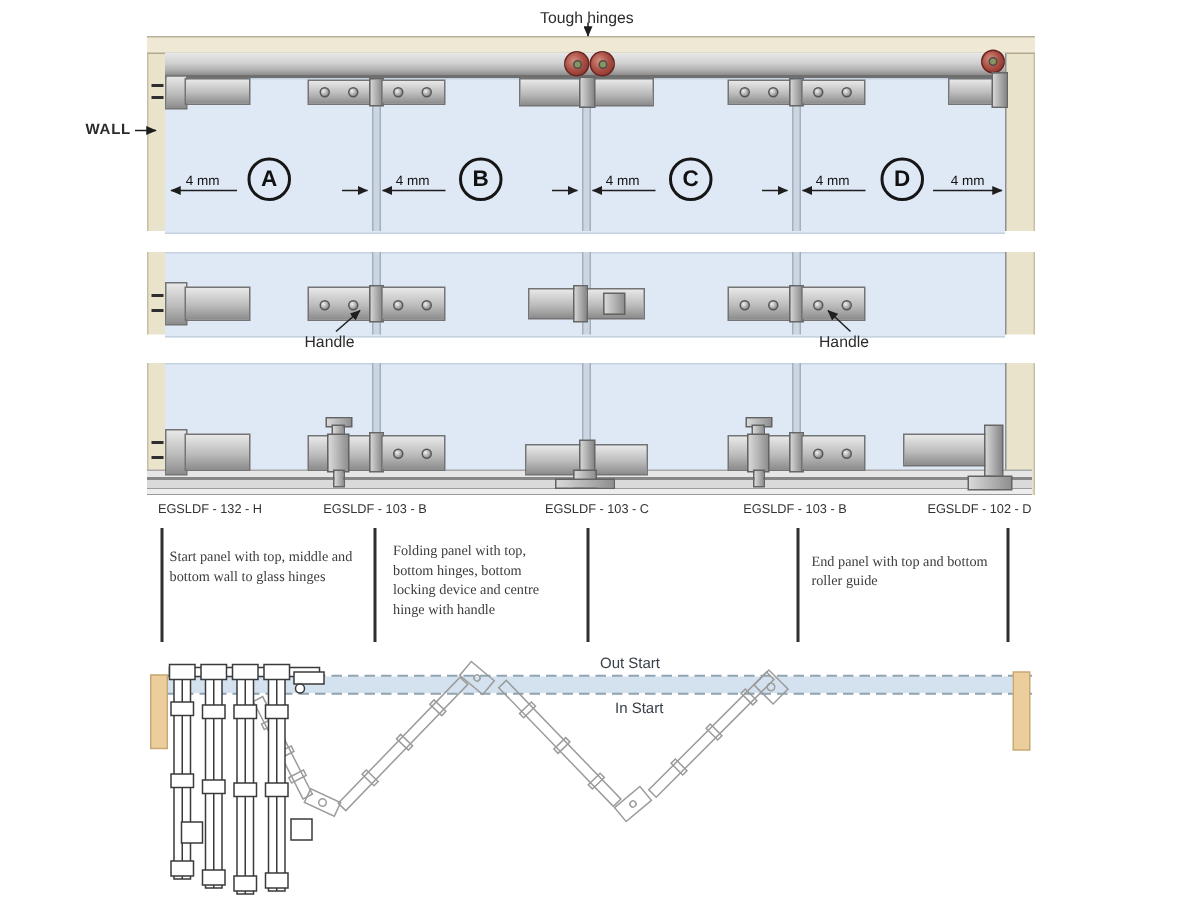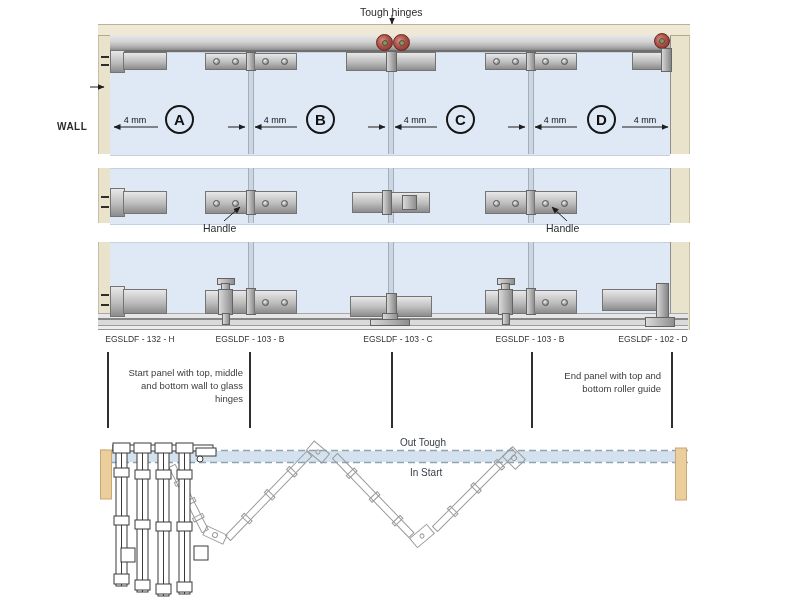--- a/index.html
+++ b/index.html
@@ -22,26 +22,26 @@
   .screw{position:absolute;width:5px;height:5px;border-radius:50%;
          background:radial-gradient(circle at 35% 35%,#f2f2f2,#6d6d6d);border:1px solid #565656;}
   .roller{border-radius:50%;background:radial-gradient(circle at 38% 38%,#d49183 0%,#ad5146 45%,#7c2c25 100%);
           border:1px solid #692420;}
   .roller::after{content:"";position:absolute;left:50%;top:50%;width:4px;height:4px;margin:-3px 0 0 -3px;
           border-radius:50%;background:#89955f;border:1px solid #4d4d4d;}
   .wmark{height:2px;background:#2e2e2e;width:8px;}
   .lockpart{background:linear-gradient(90deg,#d9d9d9,#8f8f8f);border:1px solid #636363;}
   
   .lbl{font-size:10.5px;color:#2b2b2b;white-space:nowrap;}
-  .wall-lbl{font-size:10px;font-weight:bold;letter-spacing:.5px;color:#2b2b2b;margin-top:40px;}
+  .wall-lbl{font-size:10px;font-weight:bold;letter-spacing:.5px;color:#2b2b2b;}
   .dim-text{font-size:9px;color:#111;width:34px;text-align:center;white-space:nowrap;}
   .circle-letter{width:25px;height:25px;border:2px solid #161616;border-radius:50%;text-align:center;
                  line-height:25px;font-weight:bold;font-size:15px;color:#111;background:transparent;}
   .part-code{font-size:8.5px;color:#333;transform:translateX(-50%);white-space:nowrap;}
-  .desc{font-size:9.5px;color:#3c3c3c;text-align:right;line-height:1.38;}
+  .desc{font-size:9.5px;color:#3c3c3c;text-align:left;line-height:1.38;font-family:Liberation Serif, serif;}
   .vdiv{width:2px;background:#2f2f2f;}
   .side-lbl{font-size:10px;color:#394049;white-space:nowrap;}
   svg{display:block;}
 </style>
 </head>
 <body>
 
 <div class="stage">
 
   <div class="abs wall-l" style="left:98px;top:30px;width:12px;height:124px;"></div>
@@ -186,20 +186,21 @@
   <div class="abs part-code" style="left:398px;top:334px;">EGSLDF - 103 - C</div>
   <div class="abs part-code" style="left:530px;top:334px;">EGSLDF - 103 - B</div>
   <div class="abs part-code" style="left:653px;top:334px;">EGSLDF - 102 - D</div>
 
   <div class="abs vdiv" style="left:107px;top:352px;height:76px;"></div>
   <div class="abs vdiv" style="left:249px;top:352px;height:76px;"></div>
   <div class="abs vdiv" style="left:391px;top:352px;height:76px;"></div>
   <div class="abs vdiv" style="left:531px;top:352px;height:76px;"></div>
   <div class="abs vdiv" style="left:671px;top:352px;height:76px;"></div>
   <div class="abs desc" style="left:113px;top:366px;width:130px;">Start panel with top, middle and bottom wall to glass hinges</div>
+  <div class="abs desc" style="left:262px;top:362px;width:116px;">Folding panel with top, bottom hinges, bottom locking device and centre hinge with handle</div>
   <div class="abs desc" style="left:541px;top:369px;width:120px;">End panel with top and bottom roller guide</div>
 
   <div class="abs lbl" style="left:360px;top:6px;">Tough hinges</div>
   <div class="abs wall-lbl" style="left:57px;top:81px;">WALL</div>
 
   <svg class="abs" style="left:0;top:436px;" width="800" height="170" viewBox="0 0 800 170">
     <rect x="112" y="15" width="563" height="11" fill="#d3e2ee"></rect>
     <line x1="100" y1="14.5" x2="688" y2="14.5" stroke="#8fa3b0" stroke-width="1.4" stroke-dasharray="7 4"></line>
     <line x1="100" y1="26.5" x2="688" y2="26.5" stroke="#8fa3b0" stroke-width="1.4" stroke-dasharray="7 4"></line>
     <rect x="100.5" y="14" width="11" height="49" fill="#eccd9c" stroke="#c8a873"></rect>
@@ -282,21 +283,21 @@
           <rect x="177" y="86" width="15" height="9"></rect>
           <rect x="177" y="146" width="15" height="10"></rect>
       </g>
       <rect x="196" y="12" width="20" height="8"></rect>
       <circle cx="200" cy="23" r="3"></circle>
       <rect x="121" y="112" width="14" height="14"></rect>
       <rect x="194" y="110" width="14" height="14"></rect>
     </g>
   </svg>
 
-  <div class="abs side-lbl" style="left:400px;top:437px;">Out Tough</div>
+  <div class="abs side-lbl" style="left:400px;top:437px;">Out Start</div>
   <div class="abs side-lbl" style="left:410px;top:467px;">In Start</div>
 
   <svg class="abs" style="left:0;top:0;pointer-events:none;" width="800" height="606" viewBox="0 0 800 606">
     <defs>
       <marker id="ah" markerWidth="7" markerHeight="6" refX="6.5" refY="3" orient="auto">
         <path d="M0,0 L7,3 L0,6 z" fill="#1e1e1e"></path>
       </marker>
     </defs>
     <g stroke="#1e1e1e" stroke-width="1" fill="none">
       <line x1="392" y1="15" x2="392" y2="24" marker-end="url(#ah)"></line>

